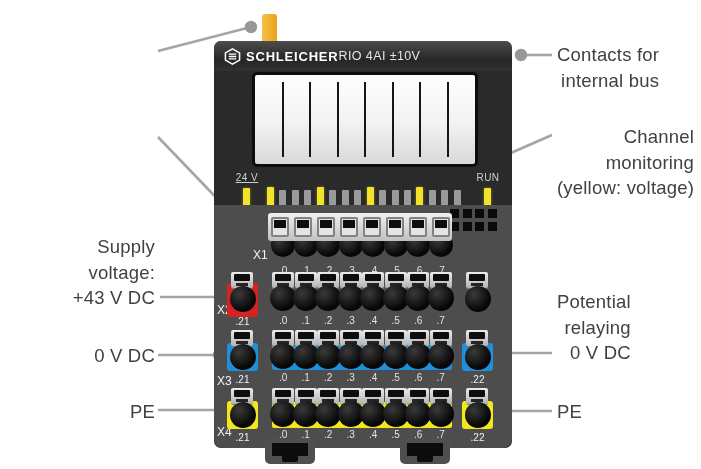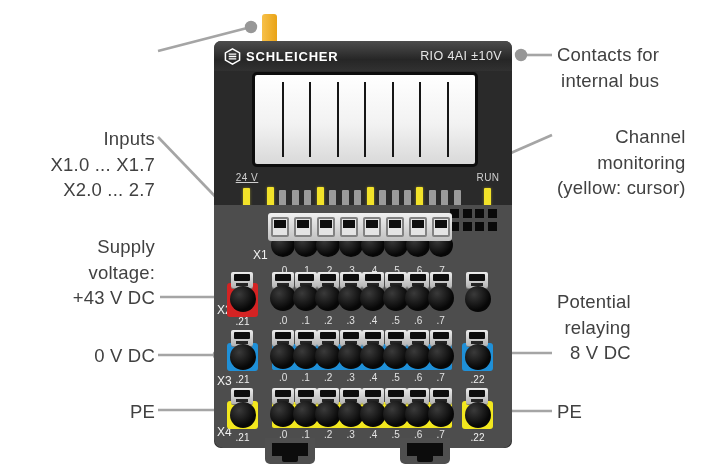--- a/index.html
+++ b/index.html
@@ -20,21 +20,21 @@
   .co-potential{top:289px;}
   .co-pe-r{top:399px;}
   .lines{position:absolute;left:0;top:0;width:701px;height:469px;pointer-events:none;}
   
   .device{position:absolute;left:214px;top:41px;width:298px;height:407px;
           background:#2a2a2a;border-radius:7px;}
   .slidec{position:absolute;left:48px;top:-27px;width:15px;height:32px;z-index:0;
           background:linear-gradient(90deg,#f7c049,var(--slide-contact-orange,#e9a316));
           border-radius:3px 3px 0 0;}
   .dhead{position:absolute;left:0;top:0;right:0;height:30px;z-index:3;
-         border-radius:7px 7px 0 0;display:flex;align-items:center;justify-content:space-between;
+         border-radius:7px 7px 0 0;display:flex;align-items:center;justify-content:flex-start;
          padding:0 10px;box-sizing:border-box;
          background:linear-gradient(180deg,#4d4d4d 0%,#262626 62%,#313131 100%);}
   .brand{display:flex;align-items:center;gap:5px;color:#fff;font-weight:bold;
          font-size:13px;letter-spacing:.8px;}
   .model{color:#e6e6e6;font-size:12.5px;letter-spacing:.4px;}
   .display{position:absolute;left:38px;top:31px;width:226px;height:95px;box-sizing:border-box;
            background:linear-gradient(180deg,#ffffff 0%,#f2f2f2 55%,#d9d9d9 100%);
            border:3px solid #0d0d0d;border-radius:5px;}
   .dsl{position:absolute;top:8%;height:84%;width:2px;background:#161616;}
   .ledlab{position:absolute;color:#cfcfcf;font-size:10px;letter-spacing:.5px;text-align:center;}
@@ -113,36 +113,33 @@
       <circle cx="226" cy="297" r="6.2"></circle>
       <circle cx="219" cy="355" r="6.2"></circle>
       <circle cx="221" cy="410" r="6.2"></circle>
       <circle cx="521" cy="55" r="6.2"></circle>
       <circle cx="440" cy="184" r="6.2"></circle>
       <circle cx="501" cy="353" r="6.2"></circle>
       <circle cx="506" cy="411" r="6.2"></circle>
     </g>
   </svg>
 
-  <div class="callout co-left co-inputs">Inputs
-X1.0 ... X1.7
-X2.0 ... 2.7</div>
   <div class="callout co-left co-supply">Supply
 voltage:
 +43 V DC</div>
   <div class="callout co-left co-0v">0 V DC</div>
   <div class="callout co-left co-pe-l">PE</div>
   <div class="callout co-right co-contacts">Contacts for
 internal bus</div>
   <div class="callout co-right co-channel">Channel
 monitoring
-(yellow: cursor)</div>
+(yellow: voltage)</div>
   <div class="callout co-right co-potential">Potential
 relaying
-8 V DC</div>
+0 V DC</div>
   <div class="callout co-right co-pe-r">PE</div>
 
   <div class="device">
     <div class="slidec"></div>
 
     <div class="dhead">
       <div class="brand">
         <svg width="17" height="17" viewBox="0 0 18 18">
           <polygon points="9,1 16.5,5.2 16.5,12.8 9,17 1.5,12.8 1.5,5.2" fill="none" stroke="#fff" stroke-width="1.6"></polygon>
           <path d="M5 6.5h8M5 9h8M5 11.5h8" stroke="#fff" stroke-width="1.4"></path>

